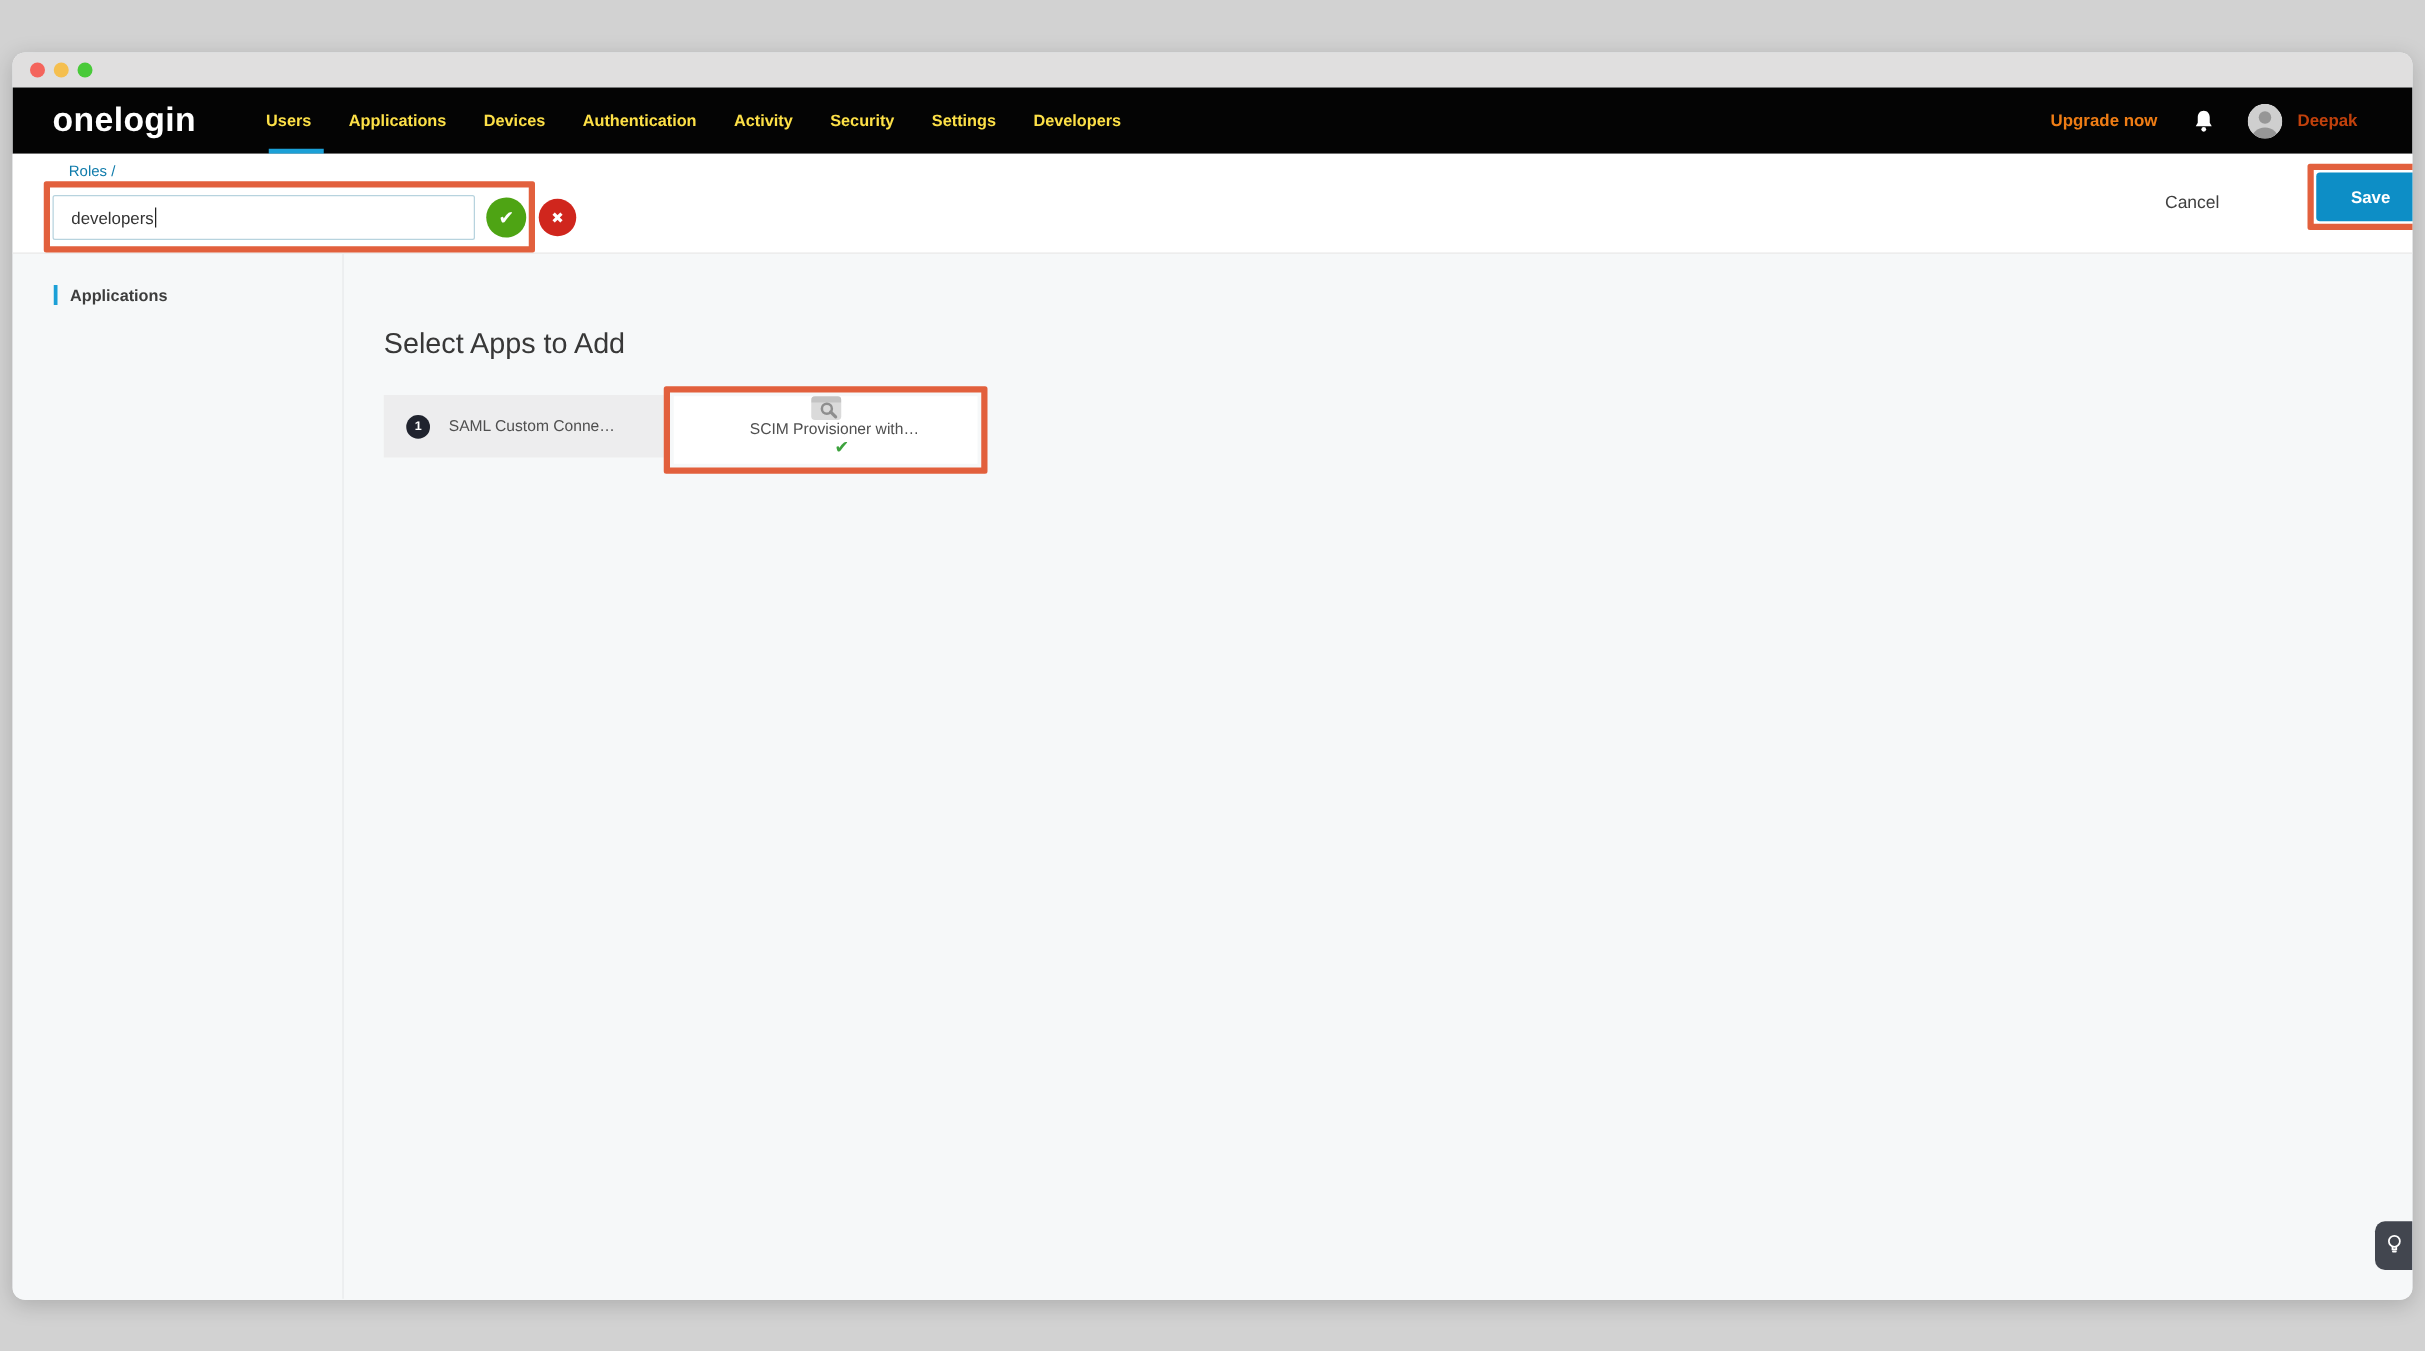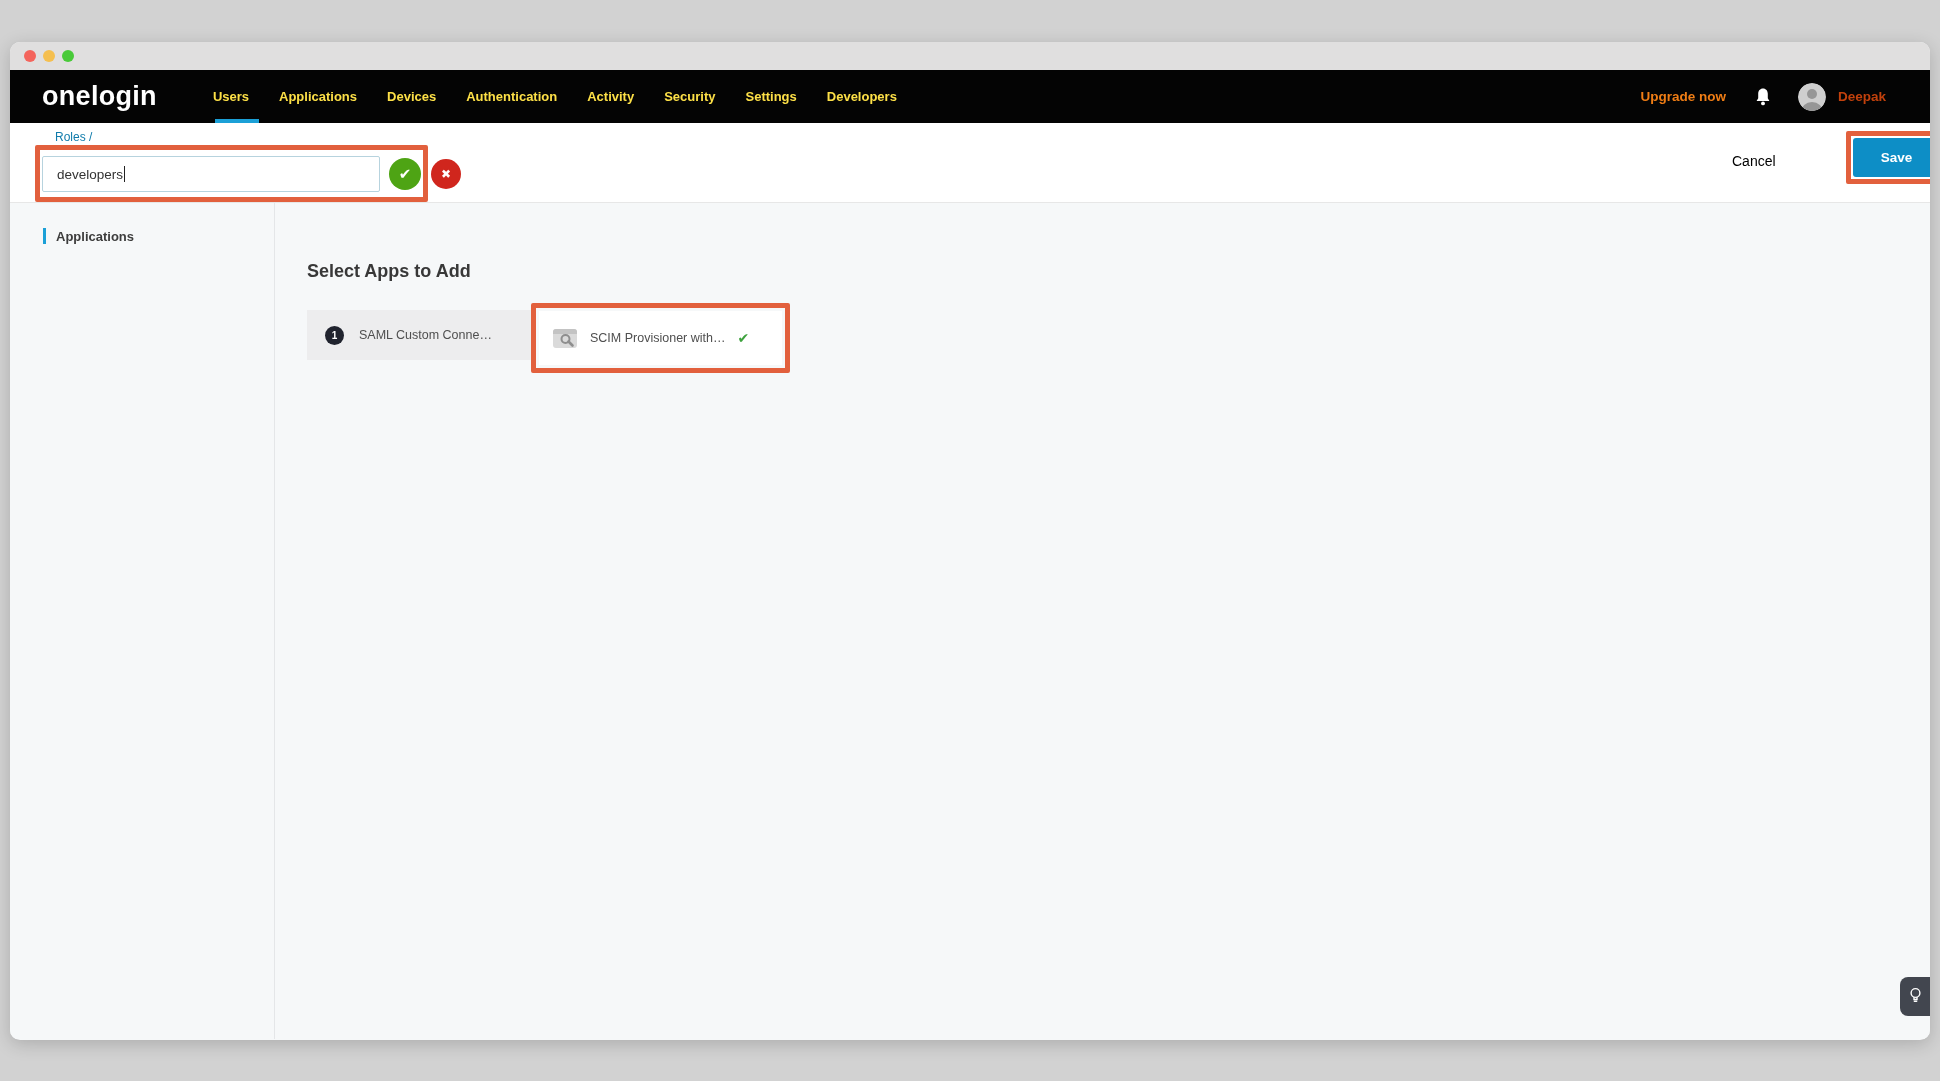--- a/index.html
+++ b/index.html
@@ -39,42 +39,42 @@
   .hl-rect { border:5px solid var(--highlight,#e2603d); border-radius:2px; }
   .input-hl { position:absolute; left:25px; top:22px; width:393px; height:57px; z-index:2; pointer-events:none; }
   .text-input { position:absolute; left:32px; top:33px; width:338px; height:36px; background:#fff;
       border:1px solid #b7d3de; border-radius:2px; display:flex; align-items:center;
       padding-left:14px; font-size:13.5px; color:#333; z-index:1; cursor:text; }
   .caret { display:inline-block; width:1px; height:16px; background:#222; margin-left:1px; }
   .circle-btn { position:absolute; border:none; border-radius:50%; color:#fff; cursor:pointer;
       display:flex; align-items:center; justify-content:center; z-index:3; font-family:"DejaVu Sans",sans-serif; }
   .confirm-btn { left:379px; top:35px; width:32px; height:32px; background:var(--confirm-green,#4ea414); font-size:15px; }
   .reject-btn  { left:421px; top:36px; width:30px; height:30px; background:var(--reject-red,#d0261d); font-size:12px; }
-  .cancel-link { position:absolute; left:1722px; top:30px; font-size:14px; color:#000000; cursor:pointer; }
+  .cancel-link { position:absolute; left:1722px; top:30px; font-size:14px; color:#404040; cursor:pointer; }
   .save-hl { position:absolute; left:1836px; top:8px; width:101px; height:53px; padding:2px; }
   .save-btn { width:87px; height:39px; background:var(--save-blue,#0d8ec6); color:#fff; border:none;
       border-radius:3px; font-size:13.5px; font-weight:bold; cursor:pointer; font-family:inherit; }
 
   
   .content { display:flex; height:836px; }
   .sidebar { width:265px; border-right:1px solid #e4e6e8; background:#f6f8f9; padding:25px 0 0 33px; }
   .side-item { display:flex; align-items:center; cursor:pointer; }
   .side-bar-mark { width:3px; height:16px; background:var(--accent-cyan,#1ba0d7); margin-right:10px; }
   .side-label { font-size:13px; font-weight:bold; color:#3d3d3d; }
 
   .main { flex:1; padding:58px 0 0 32px; background:#f6f8f9; }
-  .main h2 { font-size:18px; font-weight:bold; color:#383838; margin-bottom:21px; }
+  .main h2 { font-size:23px; font-weight:normal; color:#383838; margin-bottom:21px; }
   .tiles { display:flex; align-items:flex-start; }
   .tile { display:flex; align-items:center; }
   .tile-gray { width:224px; height:50px; background:#ededee; margin-top:7px; padding-left:18px; cursor:pointer; }
   .badge-circle { width:19px; height:19px; border-radius:50%; background:#20232e; color:#fff;
       font-size:10px; font-weight:bold; display:flex; align-items:center; justify-content:center; margin-right:15px; }
   .app-name { font-size:12.5px; color:#4f4f4f; white-space:nowrap; }
   .tile-hl { width:259px; height:70px; padding:3px; }
-  .tile-white { width:100%; height:100%; background:#fff; padding-left:14px; cursor:pointer; }
+  .tile-white { width:100%; height:100%; background:#fff; padding-left:14px; cursor:pointer;flex-direction:column; }
   .scim-icon { position:relative; width:24px; height:19px; background:#dadada; border-radius:3px;
       overflow:hidden; margin-right:13px; flex:0 0 auto; }
   .scim-icon .band { position:absolute; top:0; left:0; right:0; height:5px; background:#c3c3c3; }
   .tile-check { color:var(--check-green,#3da23d); font-size:14px; font-weight:bold; margin-left:12px;
       font-family:"DejaVu Sans",sans-serif; }
 
   .bulb-btn { position:absolute; right:0; bottom:24px; width:30px; height:39px; background:#42464f;
       border:none; border-radius:8px 0 0 8px; cursor:pointer; display:flex; align-items:center;
       justify-content:center; }
 </style>

